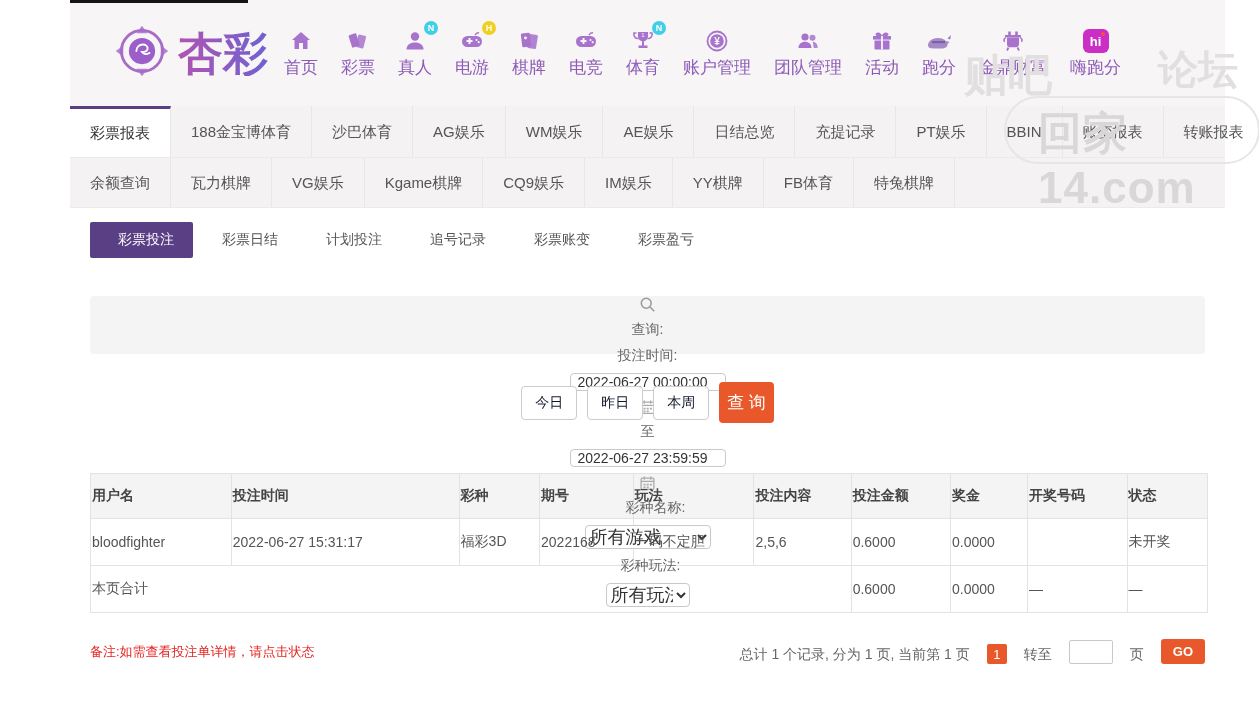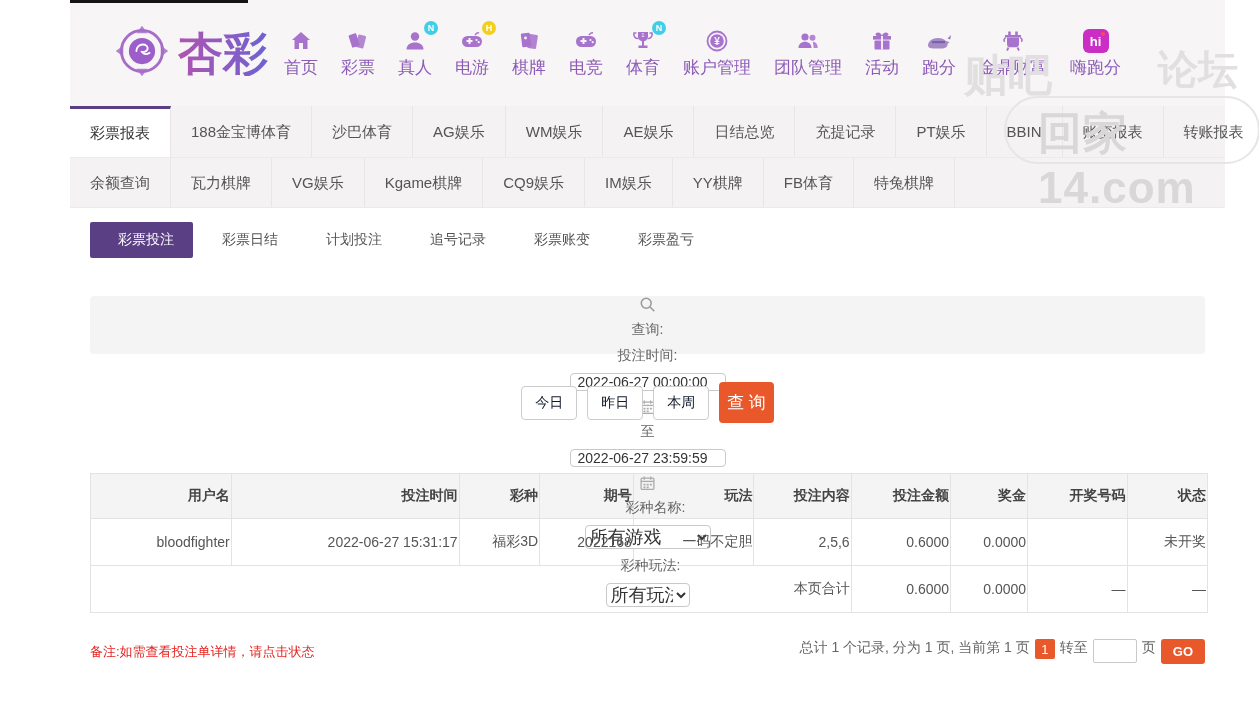--- a/index.html
+++ b/index.html
@@ -48,29 +48,29 @@
   .sel-play{width:84px;}
   .ico-gray{color:#9a9a9a;display:flex;align-items:center;}
 
   
   .btnrow{display:flex;justify-content:center;align-items:center;gap:10px;margin-top:28px;}
   .btn-ghost{min-width:22px;padding:7px 13px;background:#fff;border:1px solid #ccc;border-radius:4px;color:#0f172a;font-size:14px;cursor:pointer;}
   .btn-primary{background:#e9582a;color:#fff;border:none;border-radius:4px;padding:9px 8px;font-size:17px;cursor:pointer;}
 
   
   table.data{width:1118px;margin:50px 20px 0;border-collapse:collapse;table-layout:fixed;}
-  table.data th,table.data td{border:1px solid #e3e3e3;text-align:right;font-size:14px;color:#555;overflow:hidden;white-space:nowrap;}
+  table.data th,table.data td{border:1px solid #e3e3e3;text-align:left;font-size:14px;color:#555;overflow:hidden;white-space:nowrap;}
   table.data th{background:#f4f4f4;height:42px;font-weight:bold;color:#444;}
   table.data td{height:44px;background:#fff;}
   .status-open{color:#2f9e44;cursor:pointer;}
 
   
   .bottombar{display:flex;justify-content:space-between;align-items:center;margin:26px 20px 0;}
   .note{color:#e5231f;font-size:13px;}
-  .pager{display:flex;align-items:flex-start;gap:5px;color:#666;font-size:14px;}
+  .pager{display:flex;align-items:flex-end;gap:17px;color:#666;font-size:14px;}
   .page-cur{background:#e9582a;color:#fff;width:20px;height:20px;display:flex;align-items:center;justify-content:center;font-size:13px;border-radius:2px;cursor:pointer;}
   .goto-input{width:38px;height:20px;border:1px solid #c9c9c9;border-radius:2px;}
   .go-btn{background:#e9582a;color:#fff;border:none;border-radius:3px;padding:5px 12px;font-size:13px;font-weight:bold;cursor:pointer;}
 </style>
 </head>
 <body>
 
 <div class="page">
   <div class="topline"></div>
 

